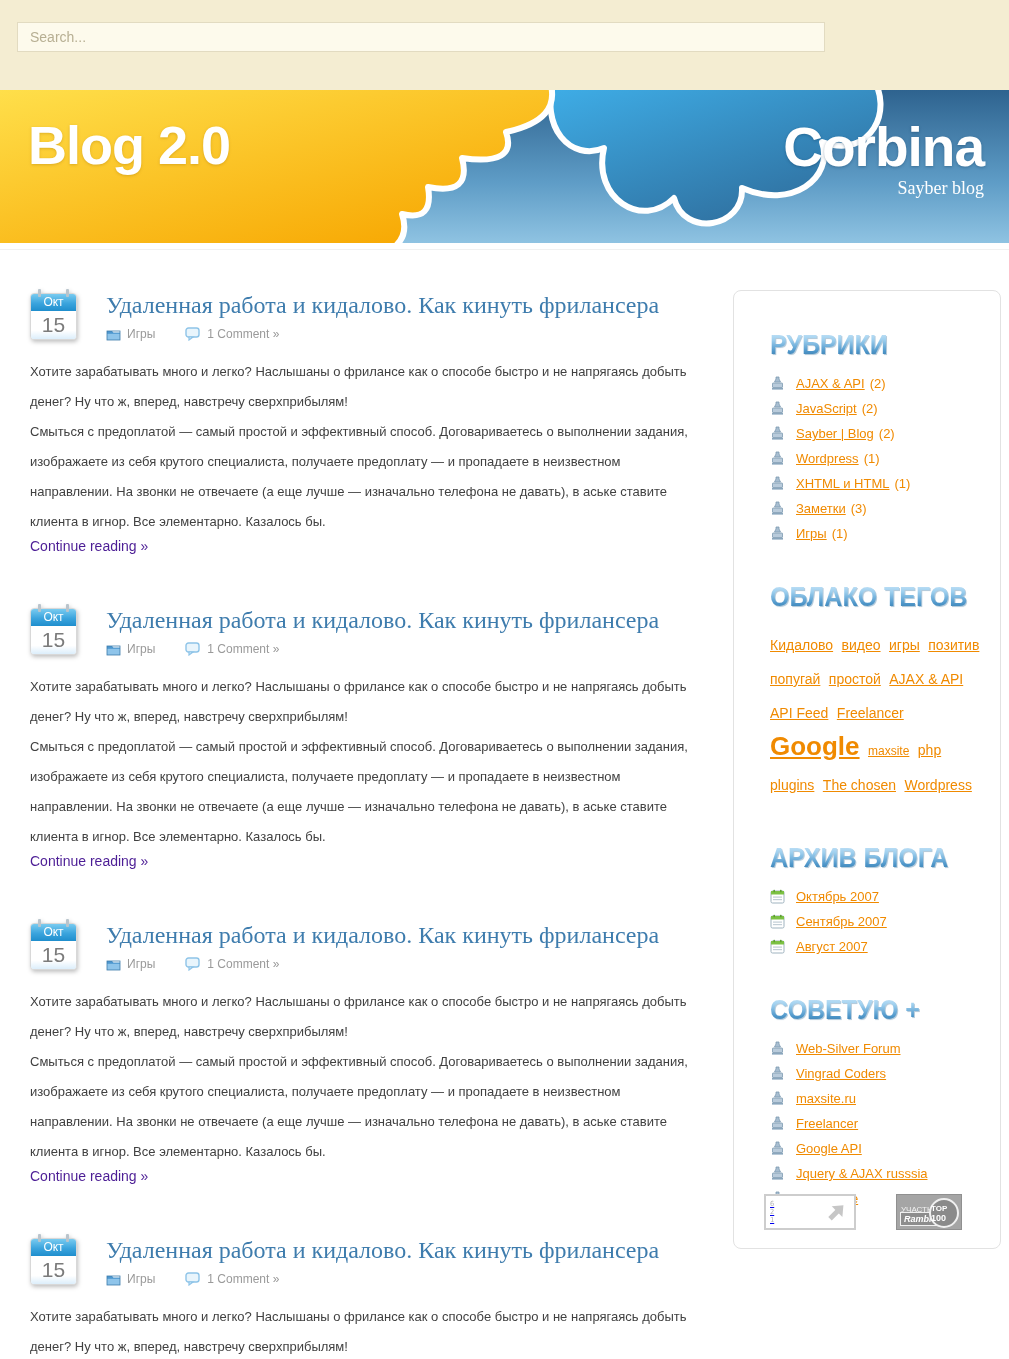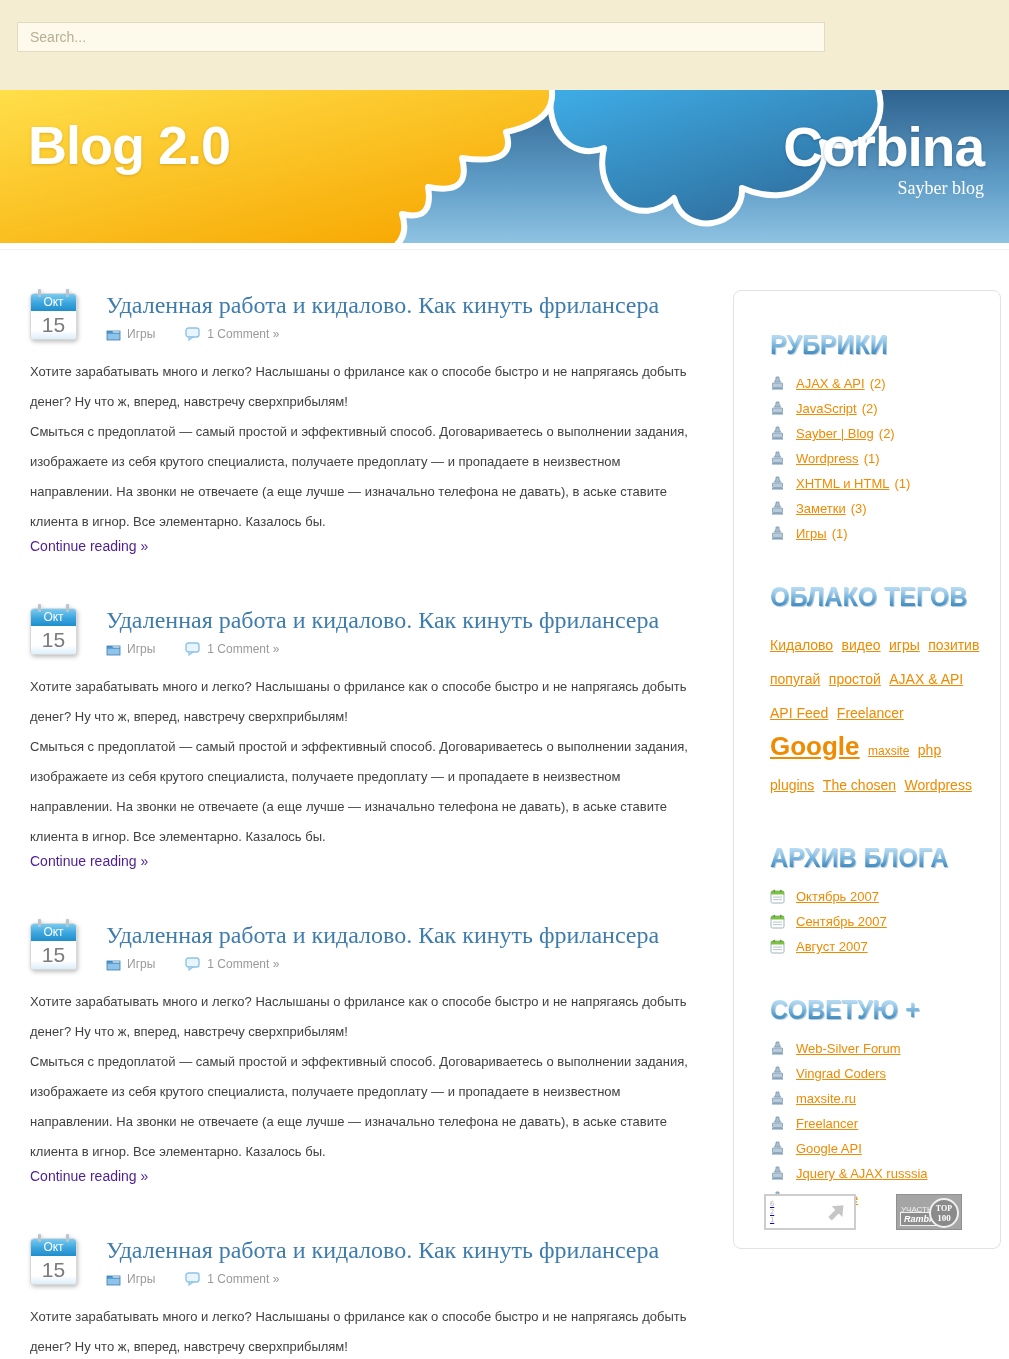--- a/index.html
+++ b/index.html
@@ -101,21 +101,21 @@
     display:flex; align-items:center; padding:2px 6px 2px 4px; }
   .counter-digits { display:flex; flex-direction:column; font-size:7px; line-height:8px;
     color:#b5b5b5; font-family:"DejaVu Sans Mono",monospace; }
   .counter-arrow { margin-left:auto; }
   .rambler-badge { width:66px; height:36px; background:#a5a5a5; border:1px solid #909090;
     position:relative; padding:3px 0 0 4px; overflow:hidden; }
   .rambler-top-text { color:#f2f2f2; font-size:8px; letter-spacing:0; line-height:10px; }
   .rambler-brand { position:absolute; left:3px; bottom:3px; background:#8d8d8d; border:1px solid #f0f0f0;
     color:#fff; font-weight:bold; font-style:italic; font-size:9px; line-height:12px; padding:0 3px; }
   .rambler-circle { position:absolute; right:2px; top:3px; width:30px; height:30px; border-radius:50%;
-    background:#8a8a8a; border:2px solid #f0f0f0; color:#fff; text-align:center;font-family:Liberation Serif, serif; }
+    background:#8a8a8a; border:2px solid #f0f0f0; color:#fff; text-align:left; }
   .rambler-circle .t { display:block; font-size:8px; font-weight:bold; line-height:10px; margin-top:4px; }
   .rambler-circle .n { display:block; font-size:9px; font-weight:bold; line-height:9px; }
 </style>
 </head>
 <body>
 
 <div class="topbar">
   <input class="search-input" type="text" placeholder="Search..." style="">
 </div>
 

